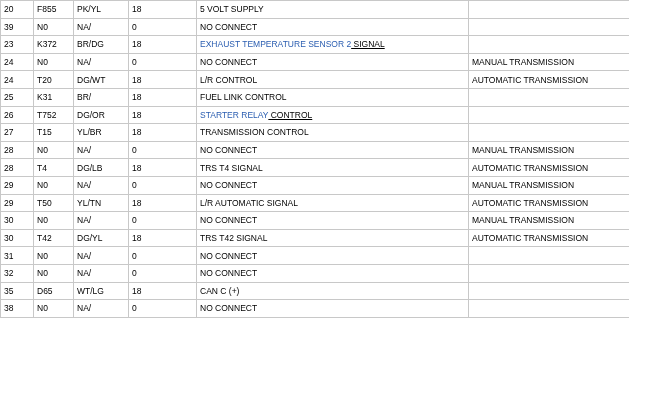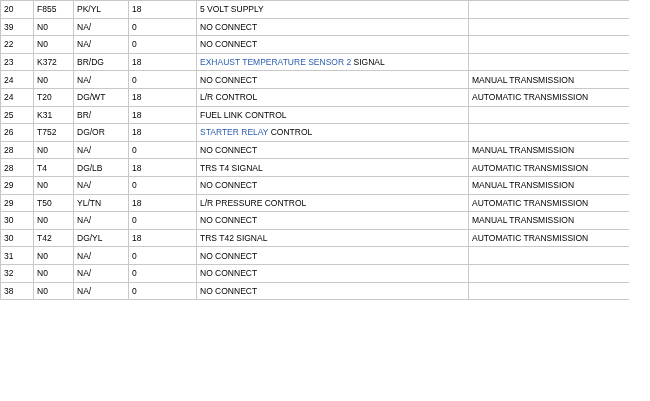--- a/index.html
+++ b/index.html
@@ -50,20 +50,21 @@
   col.c-color { width: 55px; }
   col.c-gauge { width: 68px; }
   col.c-desc  { width: 272px; }
   col.c-note  { width: 163px; }
 
   .link {
     color: #2a5db0;
   }
   .desc-cell .plain {
     color: #000000;
+    text-decoration: underline;
   }
   .right-gutter {
     position: absolute;
     top: 0;
     right: 0;
     width: 19px;
     height: 401px;
     background: #ffffff;
   }
 </style>
@@ -91,28 +92,20 @@
         </tr>
         <tr>
           <td>39</td>
           <td>N0</td>
           <td>NA/</td>
           <td>0</td>
           <td class="desc-cell">NO CONNECT</td>
           <td></td>
         </tr>
         <tr>
-          <td>22</td>
-          <td>N0</td>
-          <td>NA/</td>
-          <td>0</td>
-          <td class="desc-cell">NO CONNECT</td>
-          <td></td>
-        </tr>
-        <tr>
           <td>23</td>
           <td>K372</td>
           <td>BR/DG</td>
           <td>18</td>
           <td class="desc-cell"><span class="plain"></span><span class="link">EXHAUST TEMPERATURE SENSOR 2</span><span class="plain"> SIGNAL</span></td>
           <td></td>
         </tr>
         <tr>
           <td>24</td>
           <td>N0</td>
@@ -139,20 +132,28 @@
         </tr>
         <tr>
           <td>26</td>
           <td>T752</td>
           <td>DG/OR</td>
           <td>18</td>
           <td class="desc-cell"><span class="plain"></span><span class="link">STARTER RELAY</span><span class="plain"> CONTROL</span></td>
           <td></td>
         </tr>
         <tr>
+          <td>27</td>
+          <td>T15</td>
+          <td>YL/BR</td>
+          <td>18</td>
+          <td class="desc-cell">TRANSMISSION CONTROL</td>
+          <td></td>
+        </tr>
+        <tr>
           <td>28</td>
           <td>N0</td>
           <td>NA/</td>
           <td>0</td>
           <td class="desc-cell">NO CONNECT</td>
           <td>MANUAL TRANSMISSION</td>
         </tr>
         <tr>
           <td>28</td>
           <td>T4</td>
@@ -167,21 +168,21 @@
           <td>NA/</td>
           <td>0</td>
           <td class="desc-cell">NO CONNECT</td>
           <td>MANUAL TRANSMISSION</td>
         </tr>
         <tr>
           <td>29</td>
           <td>T50</td>
           <td>YL/TN</td>
           <td>18</td>
-          <td class="desc-cell">L/R PRESSURE CONTROL</td>
+          <td class="desc-cell">L/R AUTOMATIC SIGNAL</td>
           <td>AUTOMATIC TRANSMISSION</td>
         </tr>
         <tr>
           <td>30</td>
           <td>N0</td>
           <td>NA/</td>
           <td>0</td>
           <td class="desc-cell">NO CONNECT</td>
           <td>MANUAL TRANSMISSION</td>
         </tr>
@@ -200,20 +201,28 @@
           <td>0</td>
           <td class="desc-cell">NO CONNECT</td>
           <td></td>
         </tr>
         <tr>
           <td>32</td>
           <td>N0</td>
           <td>NA/</td>
           <td>0</td>
           <td class="desc-cell">NO CONNECT</td>
+          <td></td>
+        </tr>
+        <tr>
+          <td>35</td>
+          <td>D65</td>
+          <td>WT/LG</td>
+          <td>18</td>
+          <td class="desc-cell">CAN C (+)</td>
           <td></td>
         </tr>
         <tr>
           <td>38</td>
           <td>N0</td>
           <td>NA/</td>
           <td>0</td>
           <td class="desc-cell">NO CONNECT</td>
           <td></td>
         </tr>

